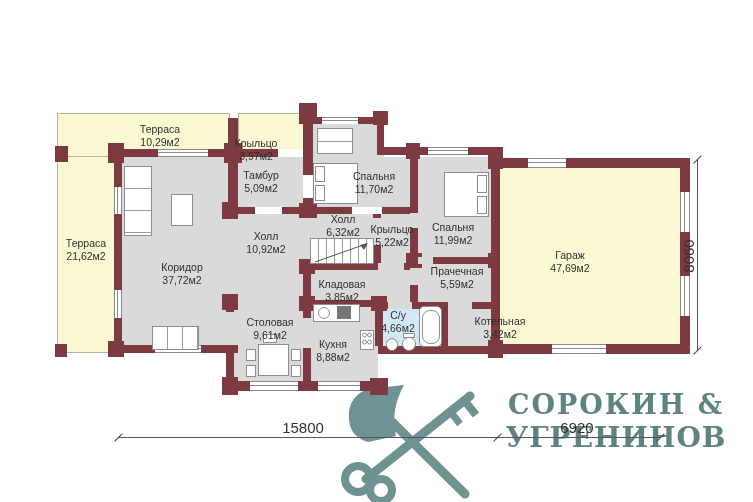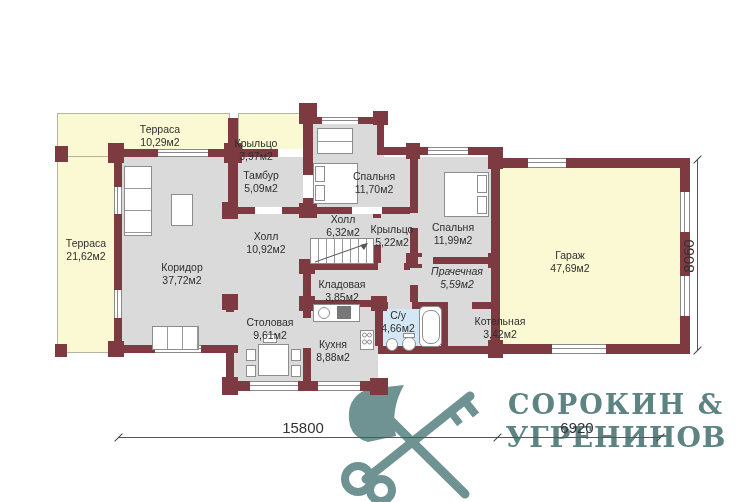--- a/index.html
+++ b/index.html
@@ -218,21 +218,21 @@
       <div>11,99м2</div>
     </div>
   <div class="rlabel" style="left:182px;top:274px;">
     <div>Коридор</div>
       <div>37,72м2</div>
     </div>
   <div class="rlabel" style="left:342px;top:291px;">
     <div>Кладовая</div>
       <div>3,85м2</div>
     </div>
-  <div class="rlabel" style="left:457px;top:278px;font-style:italic;">
+  <div class="rlabel" style="left:457px;top:278px;">
     <div>Прачечная</div>
       <div>5,59м2</div>
     </div>
   <div class="rlabel" style="left:270px;top:329px;">
     <div>Столовая</div>
       <div>9,61м2</div>
     </div>
   <div class="rlabel" style="left:333px;top:351px;">
     <div>Кухня</div>
       <div>8,88м2</div>

